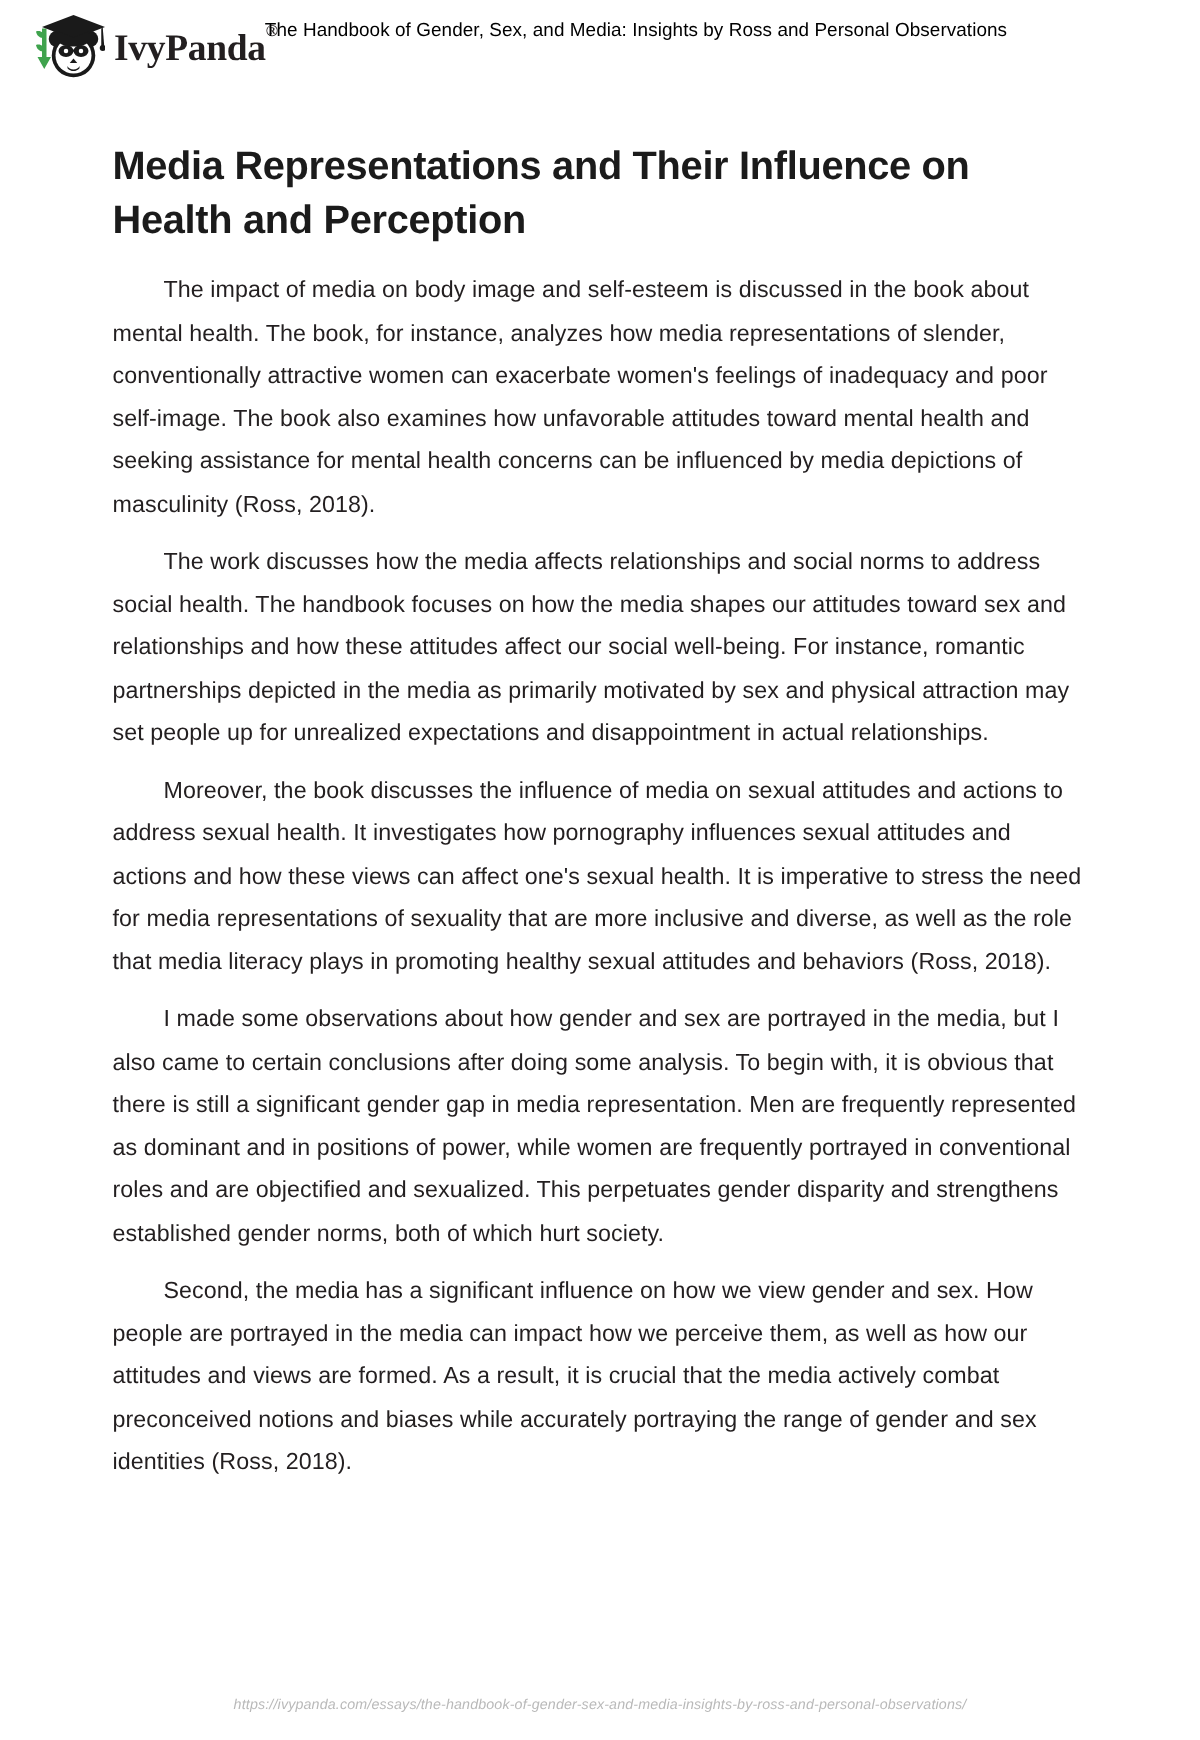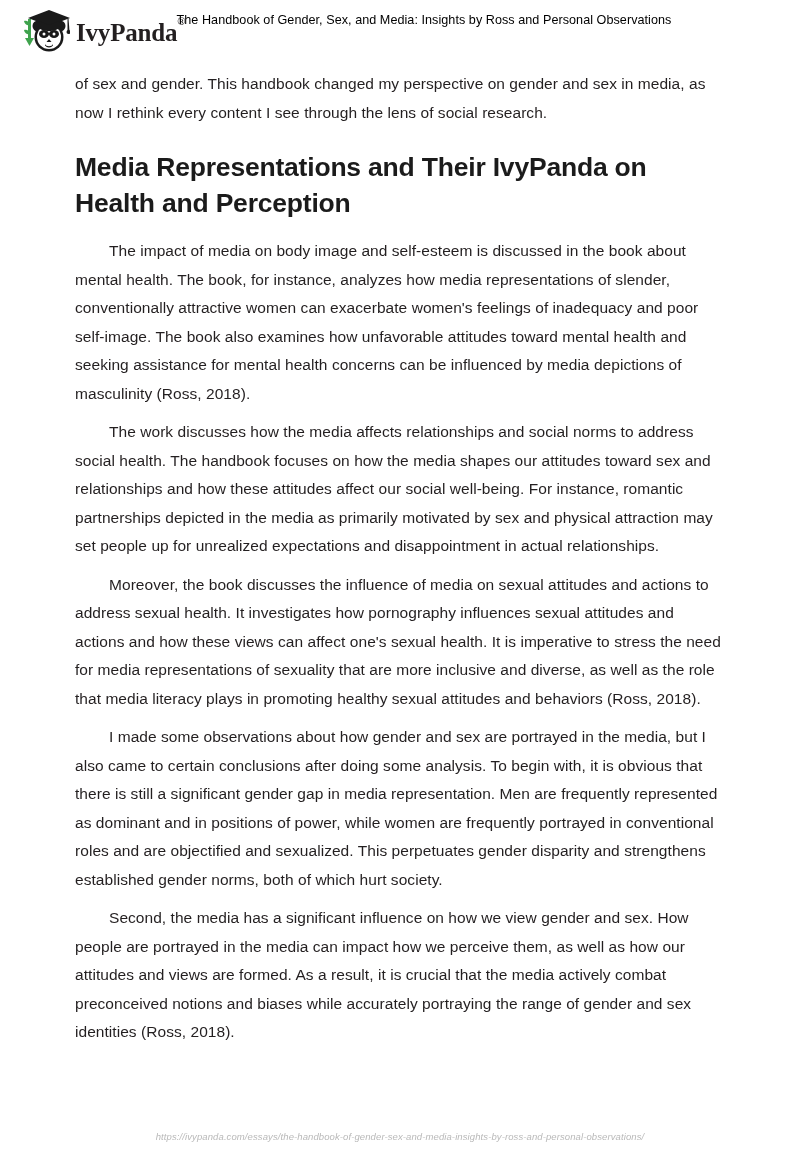--- a/index.html
+++ b/index.html
@@ -165,23 +165,22 @@
       </svg>
     </span>
     <span class="brand-wordmark"><span>IvyPanda</span><sup class="brand-reg">®</sup></span>
   </div>
 
   <div class="header-title">The Handbook of Gender, Sex, and Media: Insights by Ross and Personal Observations</div>
 </div>
 
 <div class="content">
 
-  <p class="body-par continuation gap-after-heading-par">of sex and gender. This handbook changed my perspective on gender and sex in media, as now I rethink every content I see through the lens of social research.</p>
 
-  <h2 class="section-heading">Media Representations and Their IvyPanda on Health and Perception</h2>
+  <h2 class="section-heading">Media Representations and Their Influence on Health and Perception</h2>
 
   <p class="body-par indent">The impact of media on body image and self-esteem is discussed in the book about mental health. The book, for instance, analyzes how media representations of slender, conventionally attractive women can exacerbate women's feelings of inadequacy and poor self-image. The book also examines how unfavorable attitudes toward mental health and seeking assistance for mental health concerns can be influenced by media depictions of masculinity (Ross, 2018).</p>
   <p class="body-par indent">The work discusses how the media affects relationships and social norms to address social health. The handbook focuses on how the media shapes our attitudes toward sex and relationships and how these attitudes affect our social well-being. For instance, romantic partnerships depicted in the media as primarily motivated by sex and physical attraction may set people up for unrealized expectations and disappointment in actual relationships.</p>
   <p class="body-par indent">Moreover, the book discusses the influence of media on sexual attitudes and actions to address sexual health. It investigates how pornography influences sexual attitudes and actions and how these views can affect one's sexual health. It is imperative to stress the need for media representations of sexuality that are more inclusive and diverse, as well as the role that media literacy plays in promoting healthy sexual attitudes and behaviors (Ross, 2018).</p>
   <p class="body-par indent">I made some observations about how gender and sex are portrayed in the media, but I also came to certain conclusions after doing some analysis. To begin with, it is obvious that there is still a significant gender gap in media representation. Men are frequently represented as dominant and in positions of power, while women are frequently portrayed in conventional roles and are objectified and sexualized. This perpetuates gender disparity and strengthens established gender norms, both of which hurt society.</p>
   <p class="body-par indent">Second, the media has a significant influence on how we view gender and sex. How people are portrayed in the media can impact how we perceive them, as well as how our attitudes and views are formed. As a result, it is crucial that the media actively combat preconceived notions and biases while accurately portraying the range of gender and sex identities (Ross, 2018).</p>
 </div>
 
 <div class="page-footer">
   <span class="footer-url">https://ivypanda.com/essays/the-handbook-of-gender-sex-and-media-insights-by-ross-and-personal-observations/</span>

